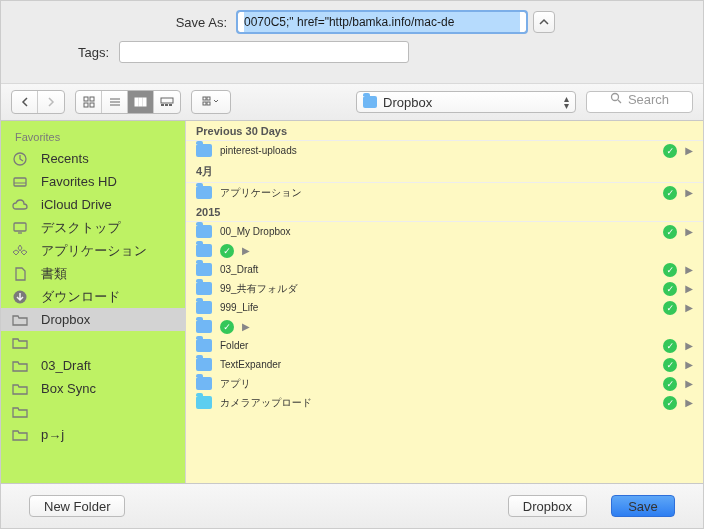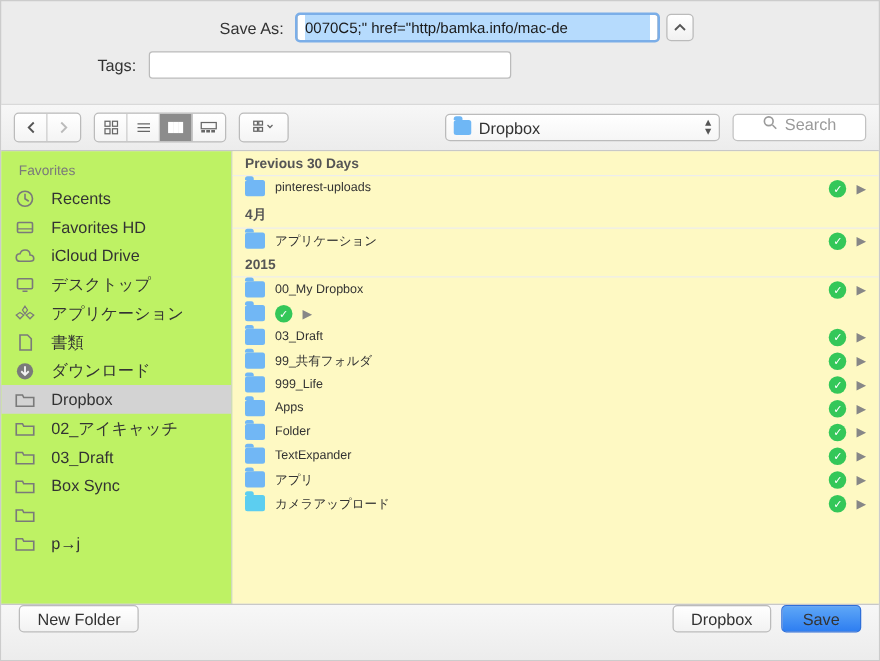--- a/index.html
+++ b/index.html
@@ -37,21 +37,21 @@
 .grp-head{font-size:11px;font-weight:600;color:#555;padding:4px 10px 3px;border-bottom:1px solid #ededed}
 .file-row{display:flex;align-items:center;height:19px;padding:0 10px;gap:8px}
 .fi{width:16px;height:13px;border-radius:2px;position:relative;flex-shrink:0}
 .fi.blue{background:#71b7f5}
 .fi.aqua{background:#5ccef0}
 .fi::before{content:"";position:absolute;top:-3px;left:0;width:7px;height:3px;border-radius:2px 2px 0 0;background:inherit}
 .fi-name{flex:1;white-space:nowrap;overflow:hidden;text-overflow:ellipsis;font-size:10px}
 .sync{width:14px;height:14px;border-radius:50%;background:#34c759;display:flex;align-items:center;justify-content:center;color:#fff;font-size:10px;flex-shrink:0}
 .sync::after{content:"✓";font-size:9px}
 .caret{color:#878787;font-size:10px;flex-shrink:0}
-.footer{height:45px;border-top:1px solid #c8c8c8;background:linear-gradient(#f7f7f7,#ececec);display:flex;align-items:flex-start;padding:0 14px;gap:8px}
+.footer{height:45px;border-top:1px solid #c8c8c8;background:linear-gradient(#f7f7f7,#ececec);display:flex;align-items:center;padding:0 28px;gap:24px}
 .btn{height:22px;padding:0 14px;border:1px solid #bbb;border-radius:4px;background:linear-gradient(#fff,#f2f2f2);display:flex;align-items:center}
 .btn.primary{background:linear-gradient(#5ea7f7,#2e7ef1);color:#fff;border-color:#2e6fd9;min-width:64px;justify-content:center}
 .spacer{flex:1}
 </style>
 </head>
 <body>
 
 <div class="window">
   <div class="top-form">
     <div class="row" style="justify-content:center">
@@ -218,21 +218,20 @@
               </svg>
             </div>
             <div class="sb-label">Dropbox</div>
           </div>
           <div class="sb-item">
             <div class="sb-icon">
               <svg width="18" height="14">
                 <path d="M2 4 L2 12 L16 12 L16 5 L8 5 L7 3 L2 3 Z" fill="none" stroke="#7a7a7a" stroke-width="1.3"></path>
               </svg>
             </div>
-            <div class="sb-label">02_アイキャッチ</div>
           </div>
           <div class="sb-item">
             <div class="sb-icon">
               <svg width="18" height="14">
                 <path d="M2 4 L2 12 L16 12 L16 5 L8 5 L7 3 L2 3 Z" fill="none" stroke="#7a7a7a" stroke-width="1.3"></path>
               </svg>
             </div>
             <div class="sb-label">03_Draft</div>
           </div>
           <div class="sb-item">
@@ -301,21 +300,20 @@
             <div class="caret">▶</div>
           </div>
           <div class="file-row">
             <div class="fi blue"></div>
             <div class="fi-name">999_Life</div>
             <div class="sync"></div>
             <div class="caret">▶</div>
           </div>
           <div class="file-row">
             <div class="fi blue"></div>
-            <div class="fi-name">Apps</div>
             <div class="sync"></div>
             <div class="caret">▶</div>
           </div>
           <div class="file-row">
             <div class="fi blue"></div>
             <div class="fi-name">Folder</div>
             <div class="sync"></div>
             <div class="caret">▶</div>
           </div>
           <div class="file-row">

